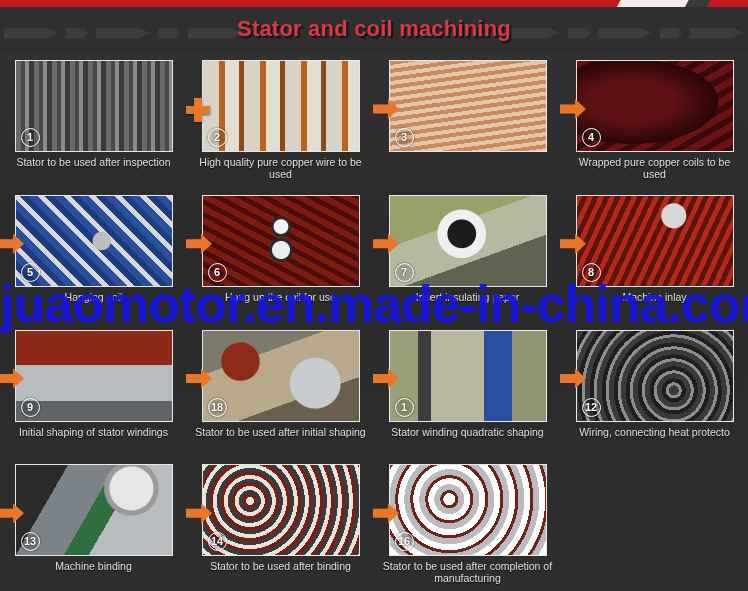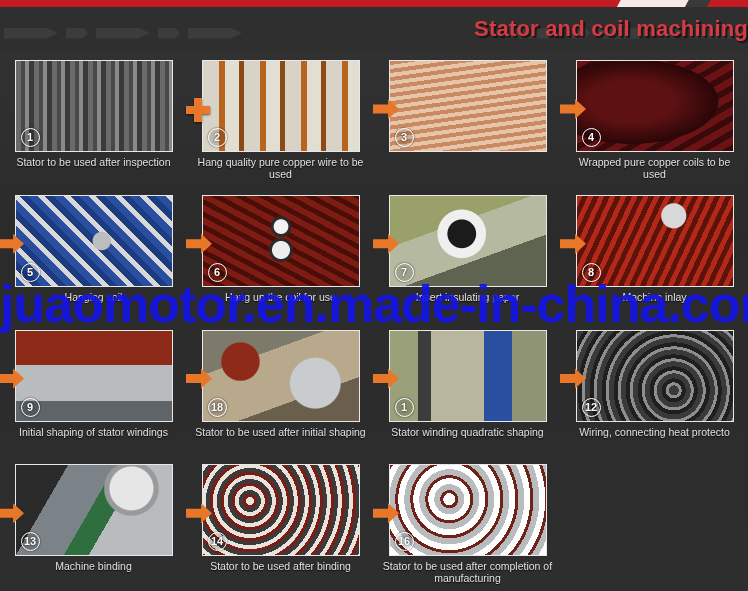--- a/index.html
+++ b/index.html
@@ -40,21 +40,21 @@
 
   
   .header {
     position:absolute; top:7px; left:0;
     width:748px; height:45px;
     background:#2f2f2f;
   }
   .header-title {
     position:absolute; left:0; top:9px;
     width:748px;
-    text-align:right;
+    text-align:center;
     font-size:22px;
     font-weight:bold;
     color:#d83a44;
     letter-spacing:.2px;
     text-shadow:1px 1px 0 #1b1b1b, 2px 2px 1px rgba(0,0,0,.6);
   }
   .chev-band {
     position:absolute; top:20px;
     height:12px;
     display:flex;
@@ -282,21 +282,21 @@
           <div class="caption">Stator to be used after inspection</div>
         </div>
         <div class="cell">
           <div class="conn" style="left: -1px;">
             <div class="plus"></div>
           </div>
           <div class="thumb-wrap">
             <div class="thumb ph2"></div>
             <div class="badge">2</div>
           </div>
-          <div class="caption">Hang quality pure copper wire to be used</div>
+          <div class="caption">High quality pure copper wire to be used</div>
         </div>
         <div class="cell">
           <div class="conn" style="left: -1px;">
             <div class="arrow"></div>
           </div>
           <div class="thumb-wrap">
             <div class="thumb ph3"></div>
             <div class="badge">3</div>
           </div>
         </div>

